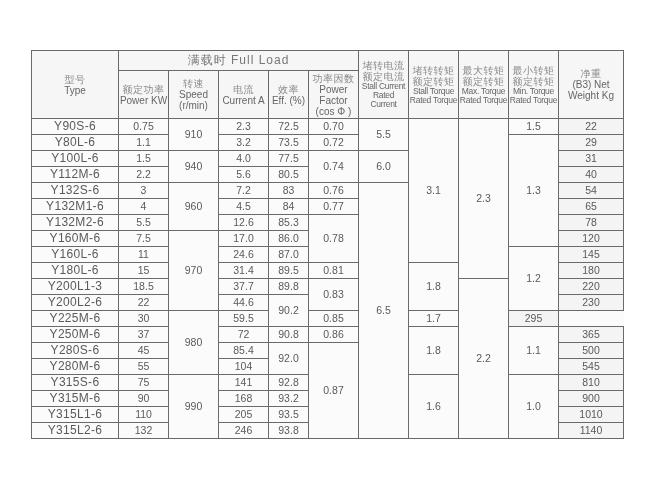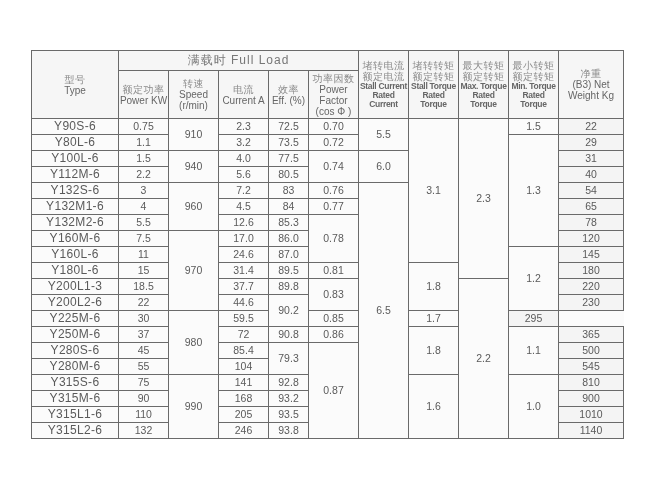--- a/index.html
+++ b/index.html
@@ -6,21 +6,21 @@
   body { width: 656px; height: 493px; position: relative; overflow: hidden;
          font-family: "Liberation Sans", "DejaVu Sans", sans-serif; color: #555; }
   .sheet { position: absolute; left: 31px; top: 50px; }
   table { border-collapse: collapse; table-layout: fixed; background: #fbfbfb; }
   td, th { border: 1.2px solid #6a6a6a; text-align: center; vertical-align: middle;
            padding: 0; font-weight: normal; color: #5a5a5a; }
   td { font-size: 10.5px; height: 15px; line-height: 15px; }
   th { font-size: 10px; line-height: 11px; background: #f6f6f6; }
   th .zh { display: block; color: #8a8a8a; font-size: 10px; letter-spacing: 0.5px; }
   th .en { display: block; color: #666; }
-  th.small .en { font-size: 8.5px; line-height: 9px; letter-spacing: -0.3px; font-weight: bold; }
+  th.small .en { font-size: 8.5px; line-height: 9px; letter-spacing: -0.3px; }
   th.fullload { height: 19px; font-size: 12px; color: #777; letter-spacing: 1px; }
   th.subhead { height: 47px; }
   td.type { font-size: 12px; letter-spacing: 0.3px; }
   td.weight { background: #f4f4f4; }
 </style>
 </head>
 <body>
 
 <div class="sheet">
 <table>
@@ -226,21 +226,21 @@
       <td>0.86</td>
       <td rowspan="3">1.8</td>
       <td rowspan="3">1.1</td>
       <td class="weight">365</td>
     </tr>
 
     <tr>
       <td class="type">Y280S-6</td>
       <td>45</td>
       <td>85.4</td>
-      <td rowspan="2">79.3</td>
+      <td rowspan="2">92.0</td>
       <td rowspan="6">0.87</td>
       <td class="weight">500</td>
     </tr>
 
     <tr>
       <td class="type">Y280M-6</td>
       <td>55</td>
       <td>104</td>
       <td class="weight">545</td>
     </tr>

